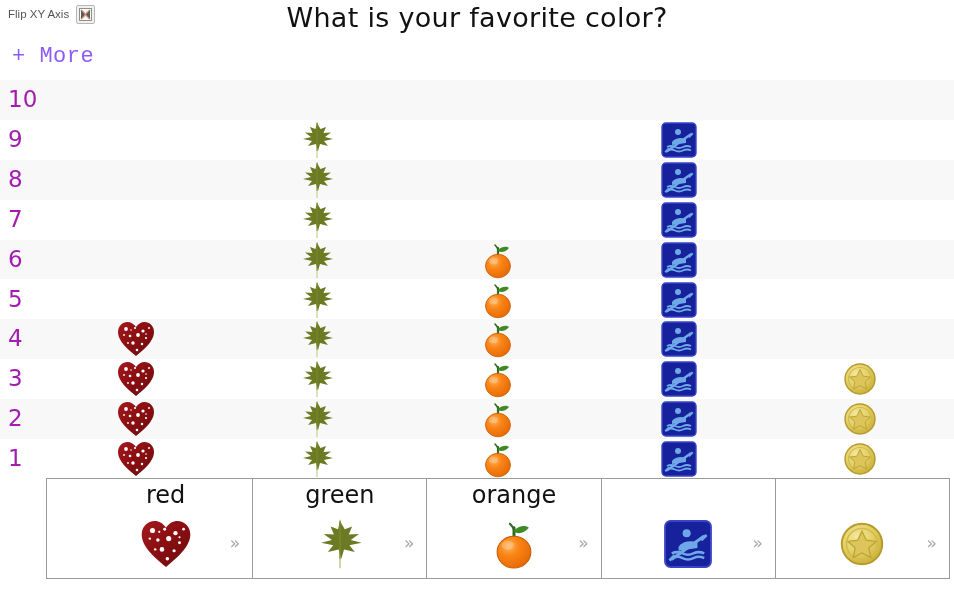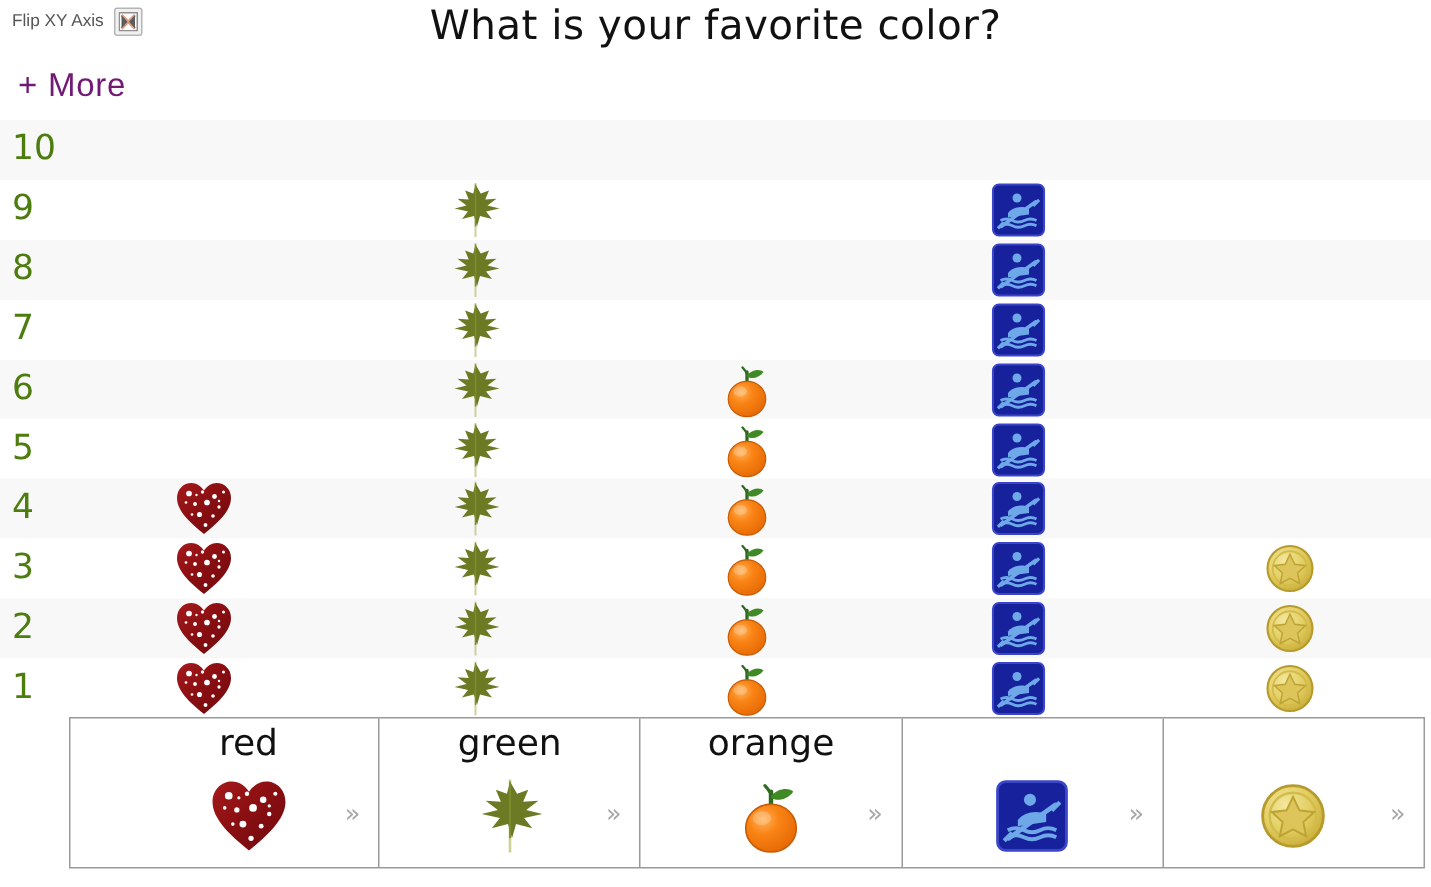--- a/index.html
+++ b/index.html
@@ -43,23 +43,23 @@
     justify-content: center;
     cursor: pointer;
     box-sizing: border-box;
   }
   #flip-btn svg { display: block; }
 
   #more-link {
     position: absolute;
     left: 12px;
     top: 44px;
-    font-family: Liberation Sans, sans-serif;
+    font-family: Liberation Mono, monospace;
     font-size: 22px;
-    color: #701a75;
+    color: #8b5cf6;
     letter-spacing: 0.5px;
     cursor: pointer;
     white-space: nowrap;
   }
 
   #chart-title {
     position: absolute;
     left: 0;
     right: 0;
     top: 2px;
@@ -89,21 +89,21 @@
   .grid-row.odd  { background: #f8f8f8; }
   .grid-row.even { background: #ffffff; }
 
   .ytick {
     position: absolute;
     left: 8px;
     width: 36px;
     text-align: left;
     font-family: "DejaVu Sans", sans-serif;
     font-size: 23px;
-    color: #4d7c0f;
+    color: #a21caf;
     line-height: 39.9px;
   }
 
   
   #stacks {
     position: absolute;
     left: 0;
     top: 80px;
     width: 954px;
     height: 399px;

